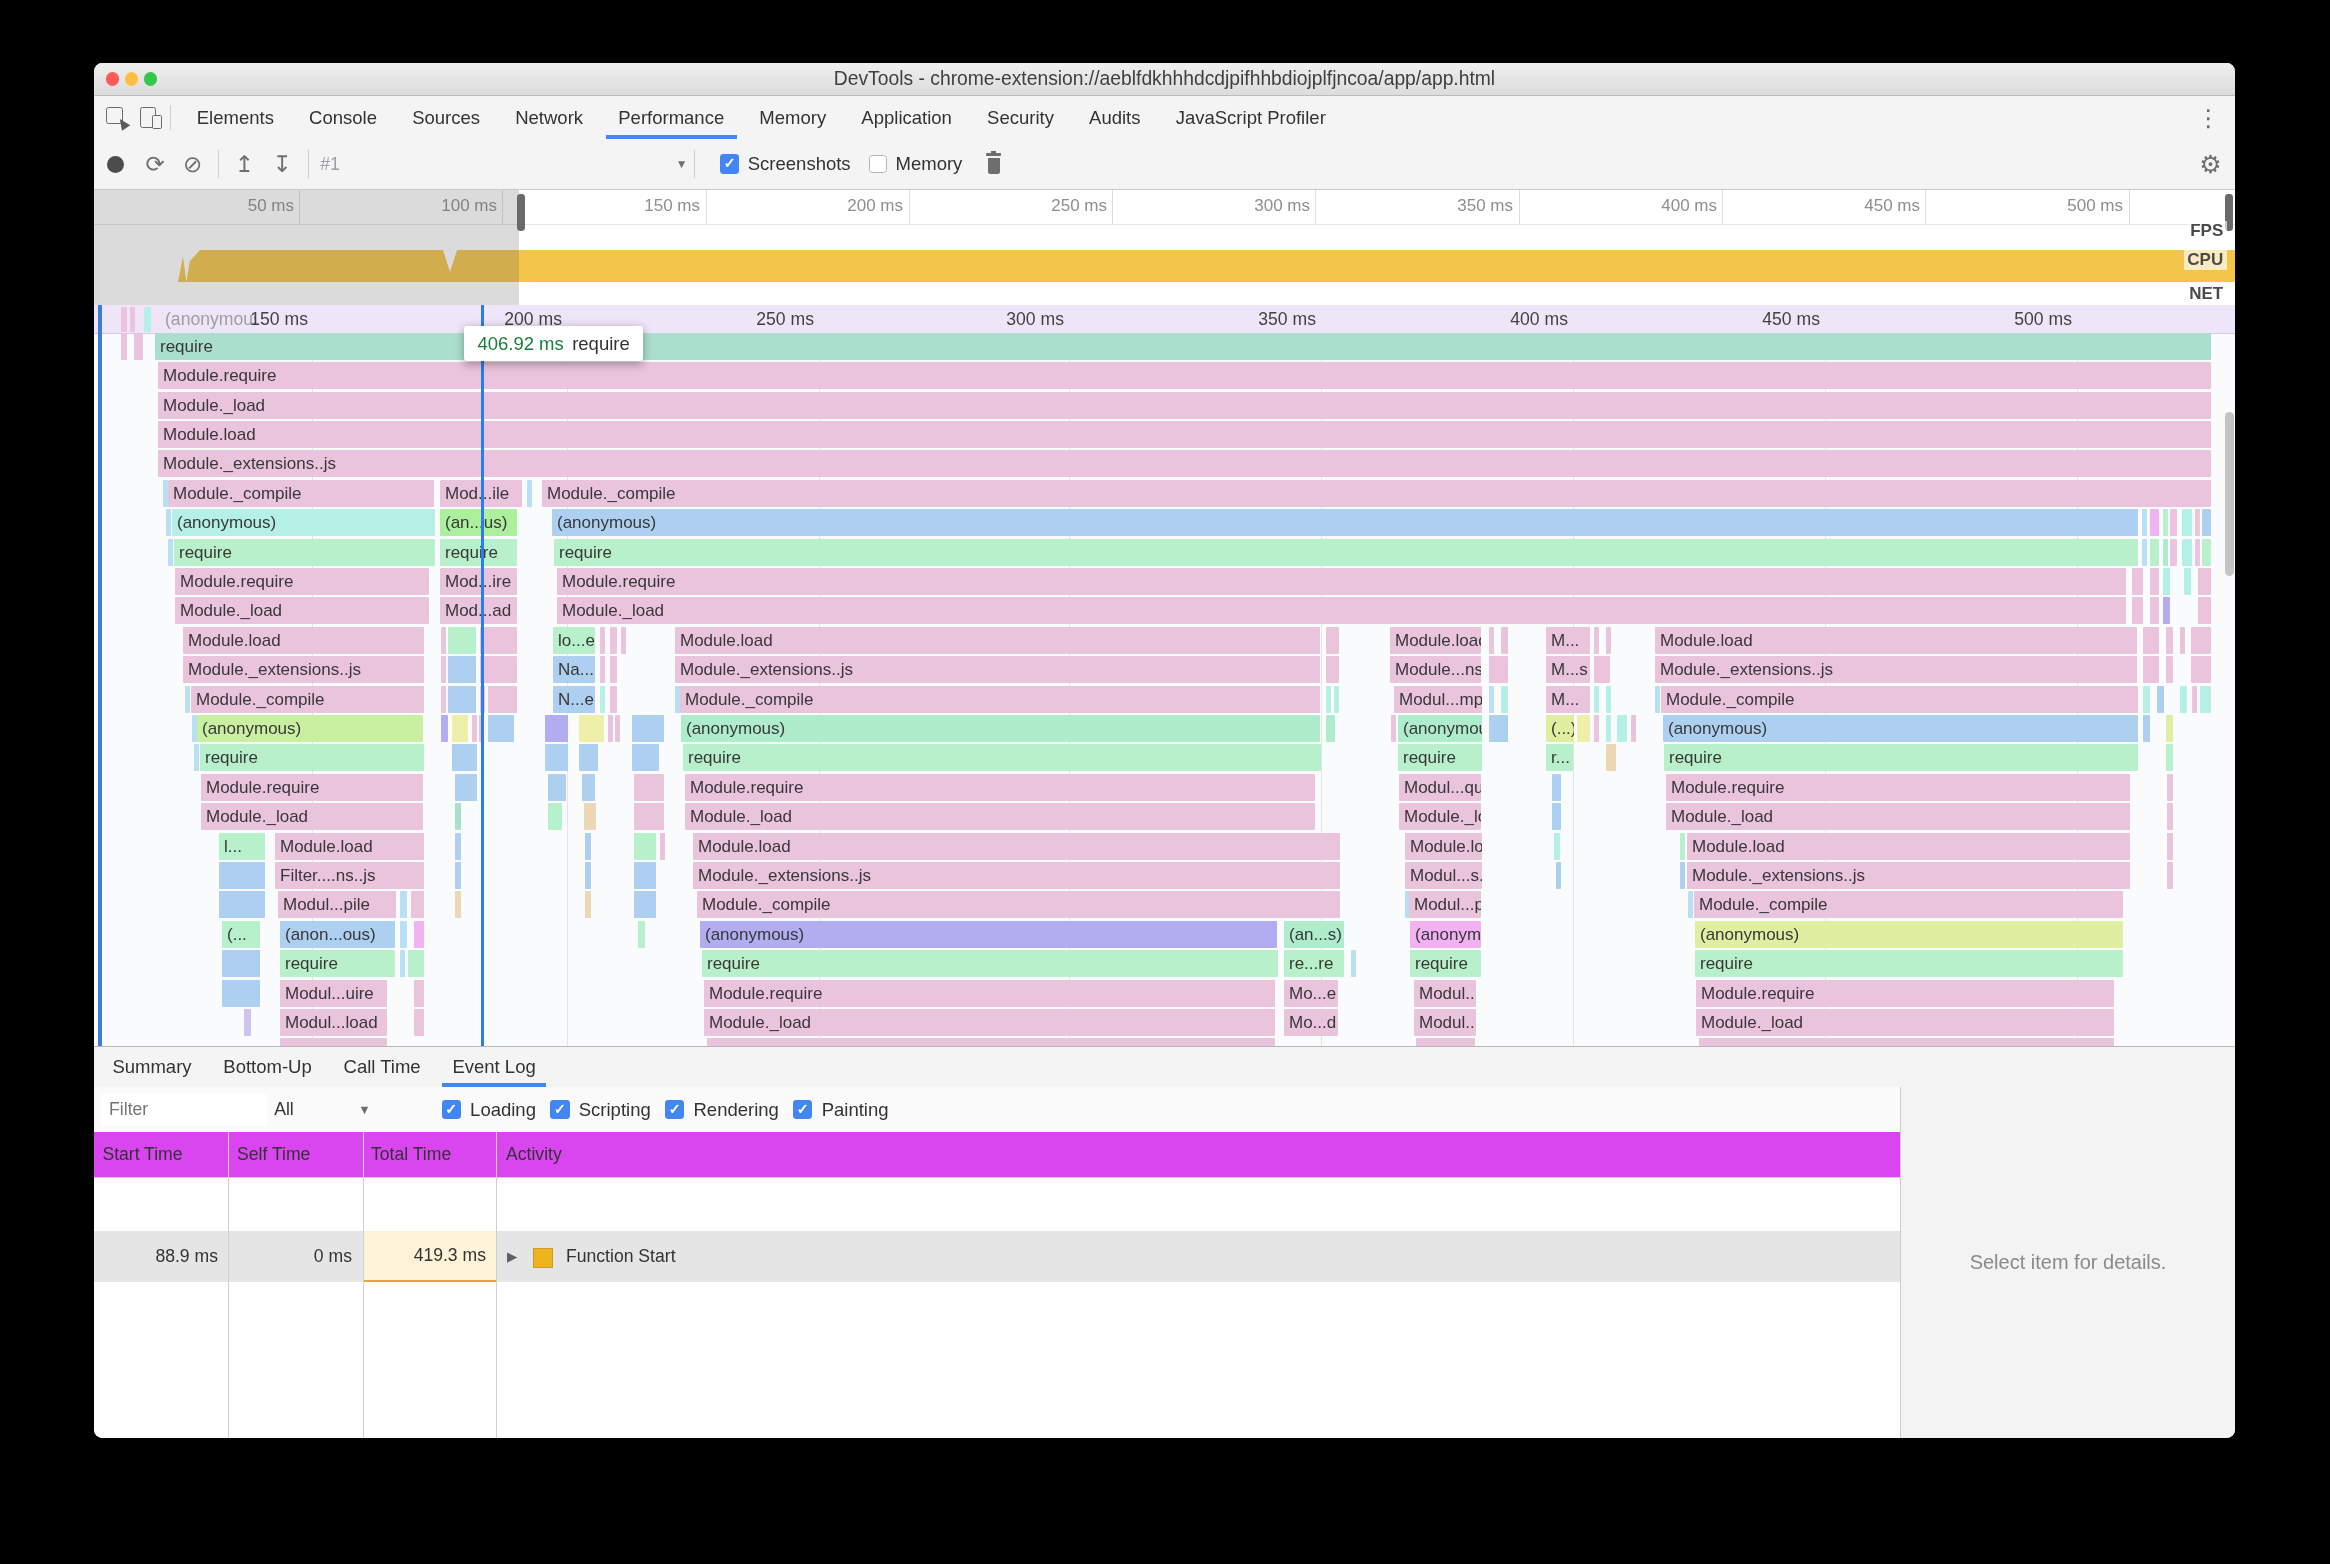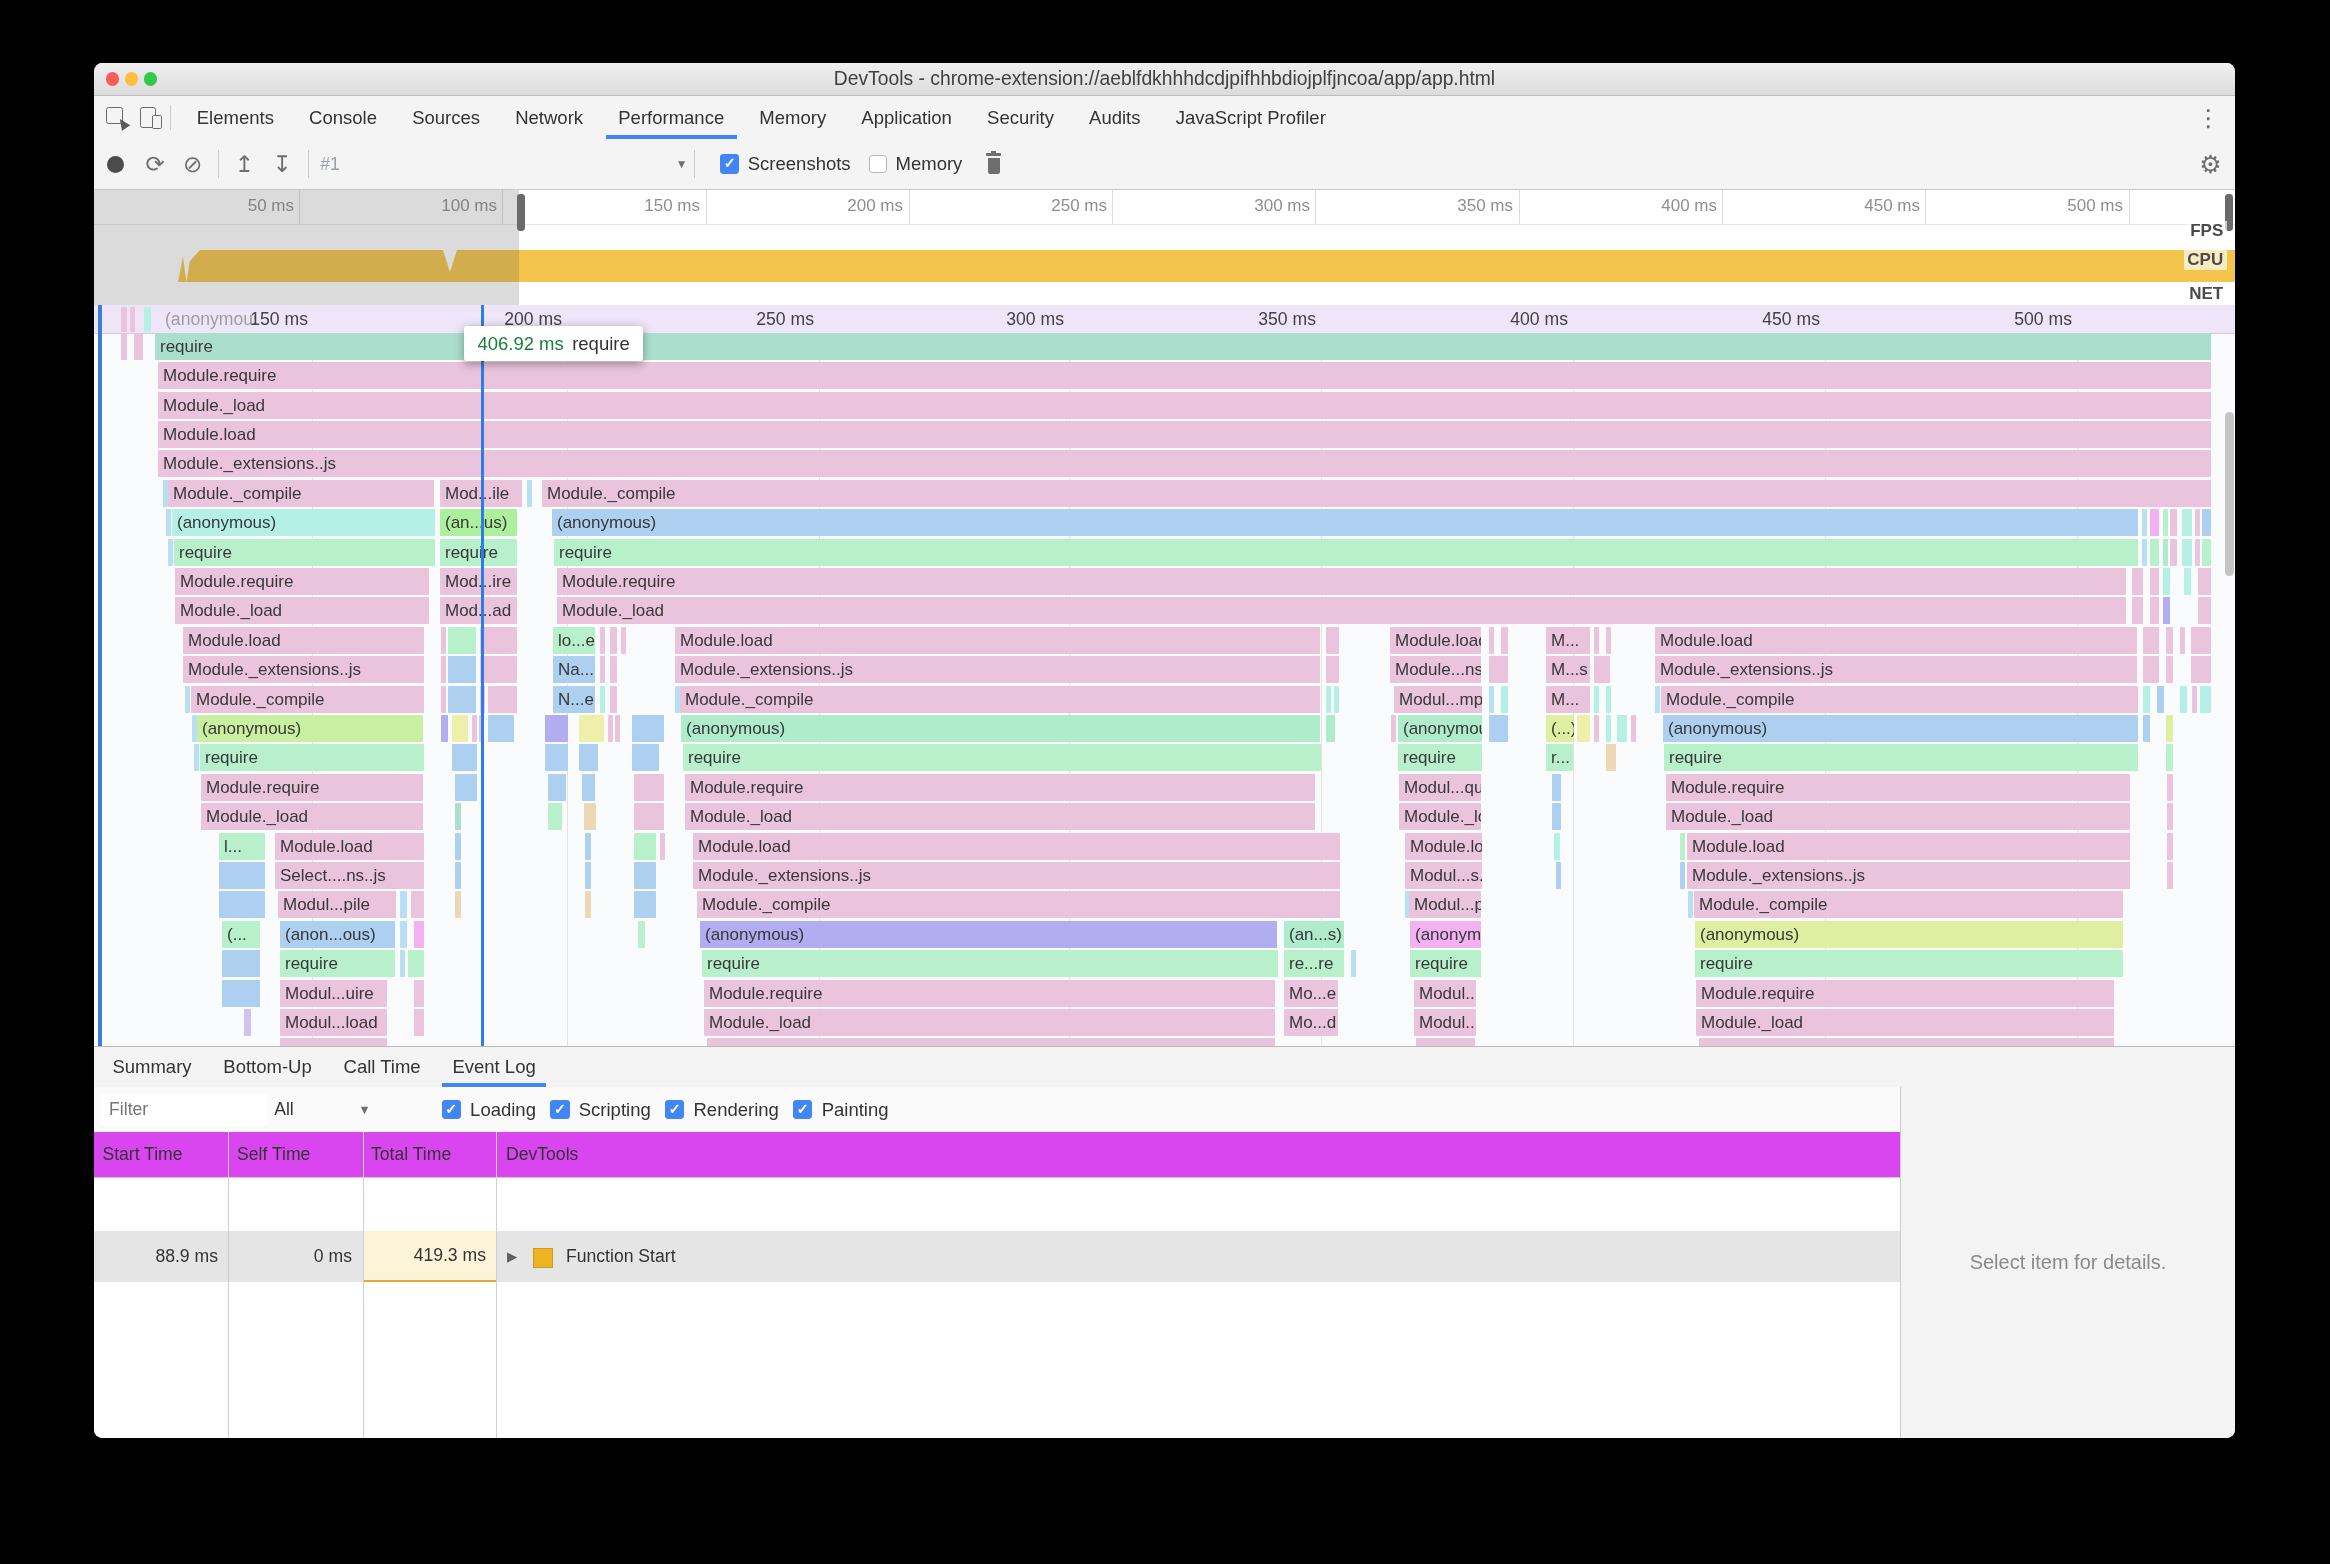--- a/index.html
+++ b/index.html
@@ -404,21 +404,21 @@
         <div class="bar" style="left: 491px; top: 528px; width: 5.6px; background: rgb(174, 208, 240);"></div>
         <div class="bar" style="left: 540px; top: 528px; width: 22px; background: rgb(183, 240, 202);"></div>
         <div class="bar" style="left: 566px; top: 528px; width: 4.5px; background: rgb(234, 195, 220);"></div>
         <div class="bar" style="left: 599px; top: 528px; width: 647px; background: rgb(234, 195, 220);">Module.load</div>
         <div class="bar" style="left: 1311px; top: 528px; width: 77px; background: rgb(234, 195, 220);">Module.load</div>
         <div class="bar" style="left: 1460px; top: 528px; width: 5.6px; background: rgb(180, 240, 230);"></div>
         <div class="bar" style="left: 1586px; top: 528px; width: 4px; background: rgb(183, 240, 202);"></div>
         <div class="bar" style="left: 1593px; top: 528px; width: 443px; background: rgb(234, 195, 220);">Module.load</div>
         <div class="bar" style="left: 2073px; top: 528px; width: 6.2px; background: rgb(234, 195, 220);"></div>
         <div class="bar" style="left: 125px; top: 557px; width: 46px; background: rgb(174, 208, 240);"></div>
-        <div class="bar" style="left: 181px; top: 557px; width: 149px; background: rgb(234, 195, 220);">Select....ns..js</div>
+        <div class="bar" style="left: 181px; top: 557px; width: 149px; background: rgb(234, 195, 220);">Filter....ns..js</div>
         <div class="bar" style="left: 361px; top: 557px; width: 5.6px; background: rgb(174, 208, 240);"></div>
         <div class="bar" style="left: 491px; top: 557px; width: 5.6px; background: rgb(174, 208, 240);"></div>
         <div class="bar" style="left: 540px; top: 557px; width: 22px; background: rgb(174, 208, 240);"></div>
         <div class="bar" style="left: 599px; top: 557px; width: 647px; background: rgb(234, 195, 220);">Module._extensions..js</div>
         <div class="bar" style="left: 1311px; top: 557px; width: 77px; background: rgb(234, 195, 220);">Modul...s..js</div>
         <div class="bar" style="left: 1462px; top: 557px; width: 4.5px; background: rgb(174, 208, 240);"></div>
         <div class="bar" style="left: 1586px; top: 557px; width: 4px; background: rgb(174, 208, 240);"></div>
         <div class="bar" style="left: 1593px; top: 557px; width: 443px; background: rgb(234, 195, 220);">Module._extensions..js</div>
         <div class="bar" style="left: 2073px; top: 557px; width: 6.2px; background: rgb(234, 195, 220);"></div>
         <div class="bar" style="left: 125px; top: 586px; width: 46px; background: rgb(174, 208, 240);"></div>
@@ -506,21 +506,21 @@
           <div class="cbox">✓</div>
           <div class="lbl">Painting</div>
         </div>
       </div>
   </div>
 
   <div class="theader" id="thead">
       <div class="th" style="left: 8.4px;">Start Time</div>
       <div class="th" style="left: 143px;">Self Time</div>
       <div class="th" style="left: 277px;">Total Time</div>
-      <div class="th" style="left: 412px;">DevTools</div>
+      <div class="th" style="left: 412px;">Activity</div>
     </div>
   <div class="tablebody"></div>
   <div class="trow" id="trow0">
     <div class="td num" style="left:0;width:124px;">88.9 ms</div>
     <div class="td num" style="left:134px;width:124px;">0 ms</div>
     <div class="totalcell">
       <div class="v">419.3 ms</div>
     </div>
     <div class="exp">▶</div>
     <div class="swatch"></div>

